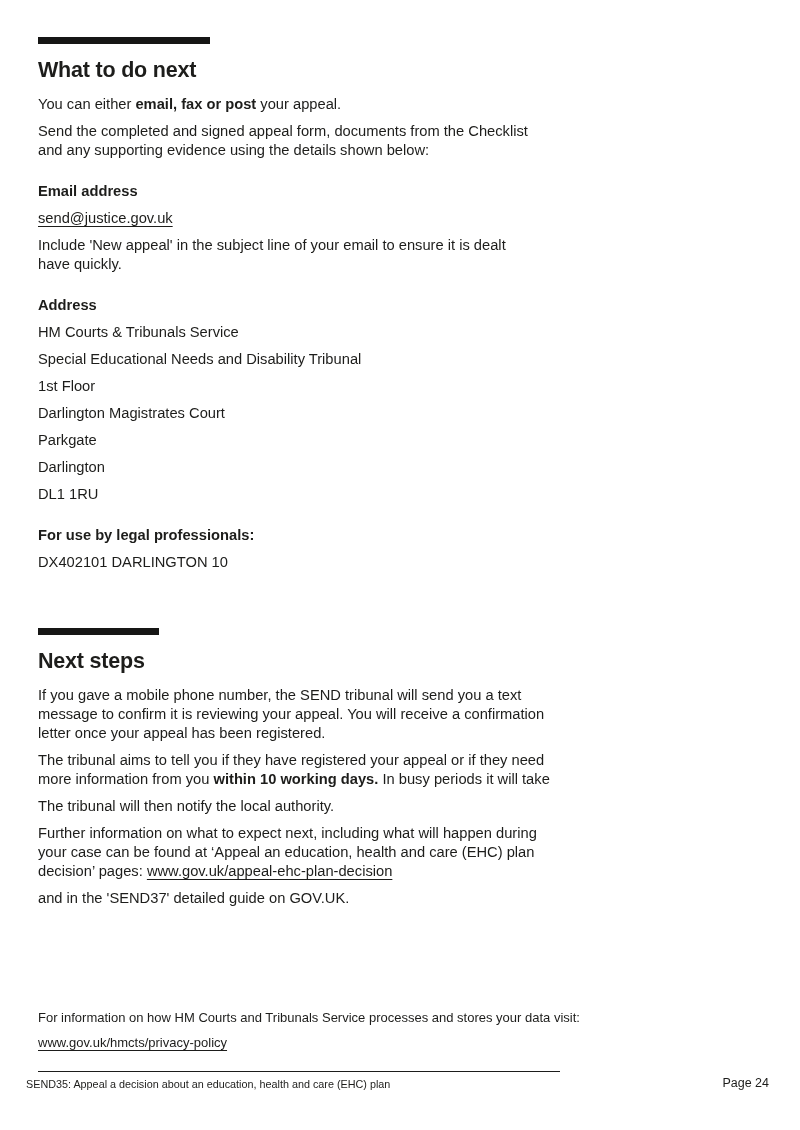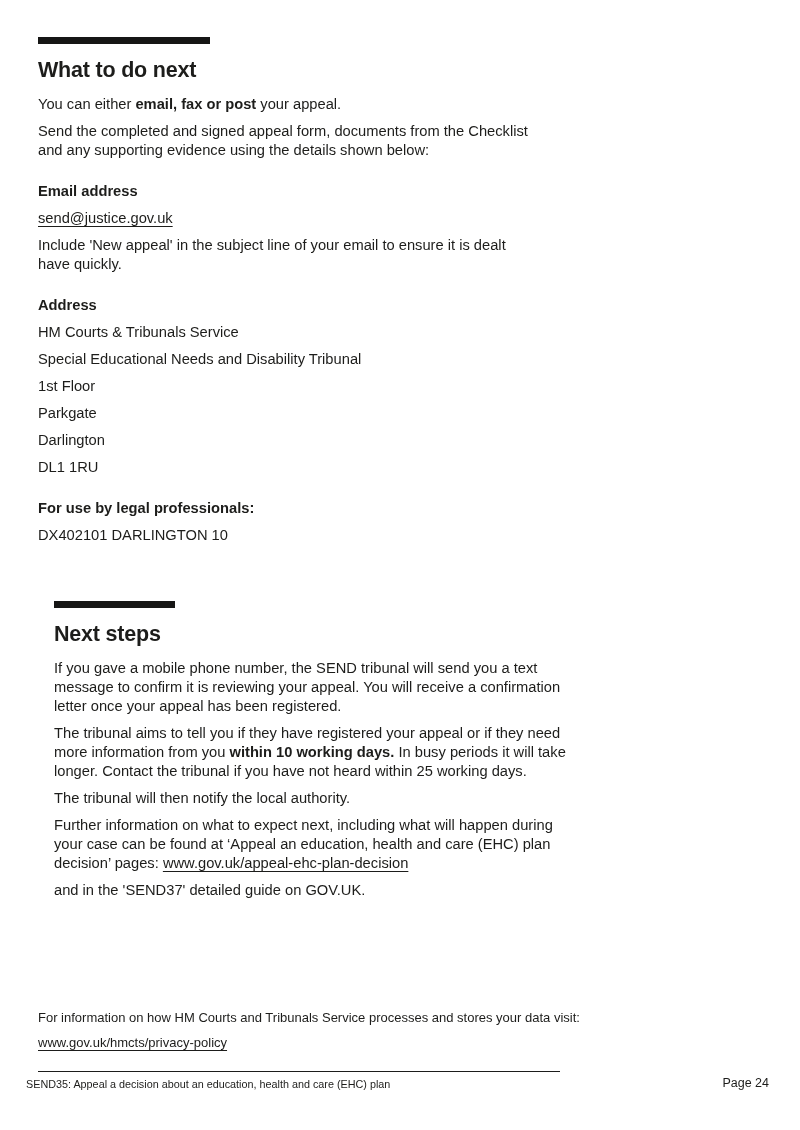--- a/index.html
+++ b/index.html
@@ -7,21 +7,21 @@
     width:800px;height:1130px;background:#ffffff;position:relative;overflow:hidden;
     font-family:"Liberation Sans",sans-serif;color:#1d1d1b;
     -webkit-font-smoothing:antialiased;
   }
   .content{position:absolute;left:38px;top:37px;width:530px;}
   h1.sec-h{
     display:table;margin:0 0 13px 0;padding:14px 14px 0 0;
     border-top:7px solid #161615;
     font-size:21.5px;line-height:24px;font-weight:bold;letter-spacing:-0.2px;
   }
-  section+section{margin-top:56px;margin-left:16px;}
+  section+section{margin-top:56px;}
   .content p{margin:0 0 8px 0;font-size:14.7px;line-height:19px;white-space:nowrap;}
   .content p.label{margin-top:22px;font-weight:bold;}
   .b{font-weight:bold;}
   .link{text-decoration:underline;text-underline-offset:3px;text-decoration-thickness:1px;cursor:pointer;}
   .footnote{position:absolute;left:38px;top:1009px;font-size:13px;line-height:18px;white-space:nowrap;}
   .footnote p{margin:0 0 7px 0;}
   .rule{position:absolute;left:38px;top:1071px;width:522px;height:0;border-top:1px solid #1d1d1b;}
   .form-caption{position:absolute;left:26px;top:1078px;font-size:10.8px;line-height:13px;white-space:nowrap;}
   .page-num{position:absolute;right:31px;top:1076px;font-size:12.5px;line-height:15px;}
 </style>
@@ -33,30 +33,31 @@
       <h1 class="sec-h">What to do next</h1>
       <p class="body"><span>You can either </span><span class="b">email, fax or post</span><span> your appeal.</span></p>
       <p class="body"><span>Send the completed and signed appeal form, documents from the Checklist</span><br><span>and any supporting evidence using the details shown below:</span></p>
       <p class="label"><span>Email address</span></p>
       <p class="body"><span class="link">send@justice.gov.uk</span></p>
       <p class="body"><span>Include 'New appeal' in the subject line of your email to ensure it is dealt</span><br><span>have quickly.</span></p>
       <p class="label"><span>Address</span></p>
       <p class="body"><span>HM Courts &amp; Tribunals Service</span></p>
       <p class="body"><span>Special Educational Needs and Disability Tribunal</span></p>
       <p class="body"><span>1st Floor</span></p>
+      <p class="body"><span>Darlington Magistrates Court</span></p>
       <p class="body"><span>Parkgate</span></p>
       <p class="body"><span>Darlington</span></p>
       <p class="body"><span>DL1 1RU</span></p>
       <p class="label"><span>For use by legal professionals:</span></p>
       <p class="body"><span>DX402101 DARLINGTON 10</span></p>
     </section>
     <section>
       <h1 class="sec-h">Next steps</h1>
       <p class="body"><span>If you gave a mobile phone number, the SEND tribunal will send you a text</span><br><span>message to confirm it is reviewing your appeal. You will receive a confirmation</span><br><span>letter once your appeal has been registered.</span></p>
-      <p class="body"><span>The tribunal aims to tell you if they have registered your appeal or if they need</span><br><span>more information from you </span><span class="b">within 10 working days.</span><span> In busy periods it will take</span><br><span>longer. Contact the tribunal if you have not heard within 25 working days.</span></p>
+      <p class="body"><span>The tribunal aims to tell you if they have registered your appeal or if they need</span><br><span>more information from you </span><span class="b">within 10 working days.</span><span> In busy periods it will take</span><br></p>
       <p class="body"><span>The tribunal will then notify the local authority.</span></p>
       <p class="body"><span>Further information on what to expect next, including what will happen during</span><br><span>your case can be found at ‘Appeal an education, health and care (EHC) plan</span><br><span>decision’ pages: </span><span class="link">www.gov.uk/appeal-ehc-plan-decision</span></p>
       <p class="body"><span>and in the 'SEND37' detailed guide on GOV.UK.</span></p>
     </section>
   </main>
 
 <div class="footnote">
   <p>For information on how HM Courts and Tribunals Service processes and stores your data visit:</p>
   <p><span class="link">www.gov.uk/hmcts/privacy-policy</span></p>
 </div>

